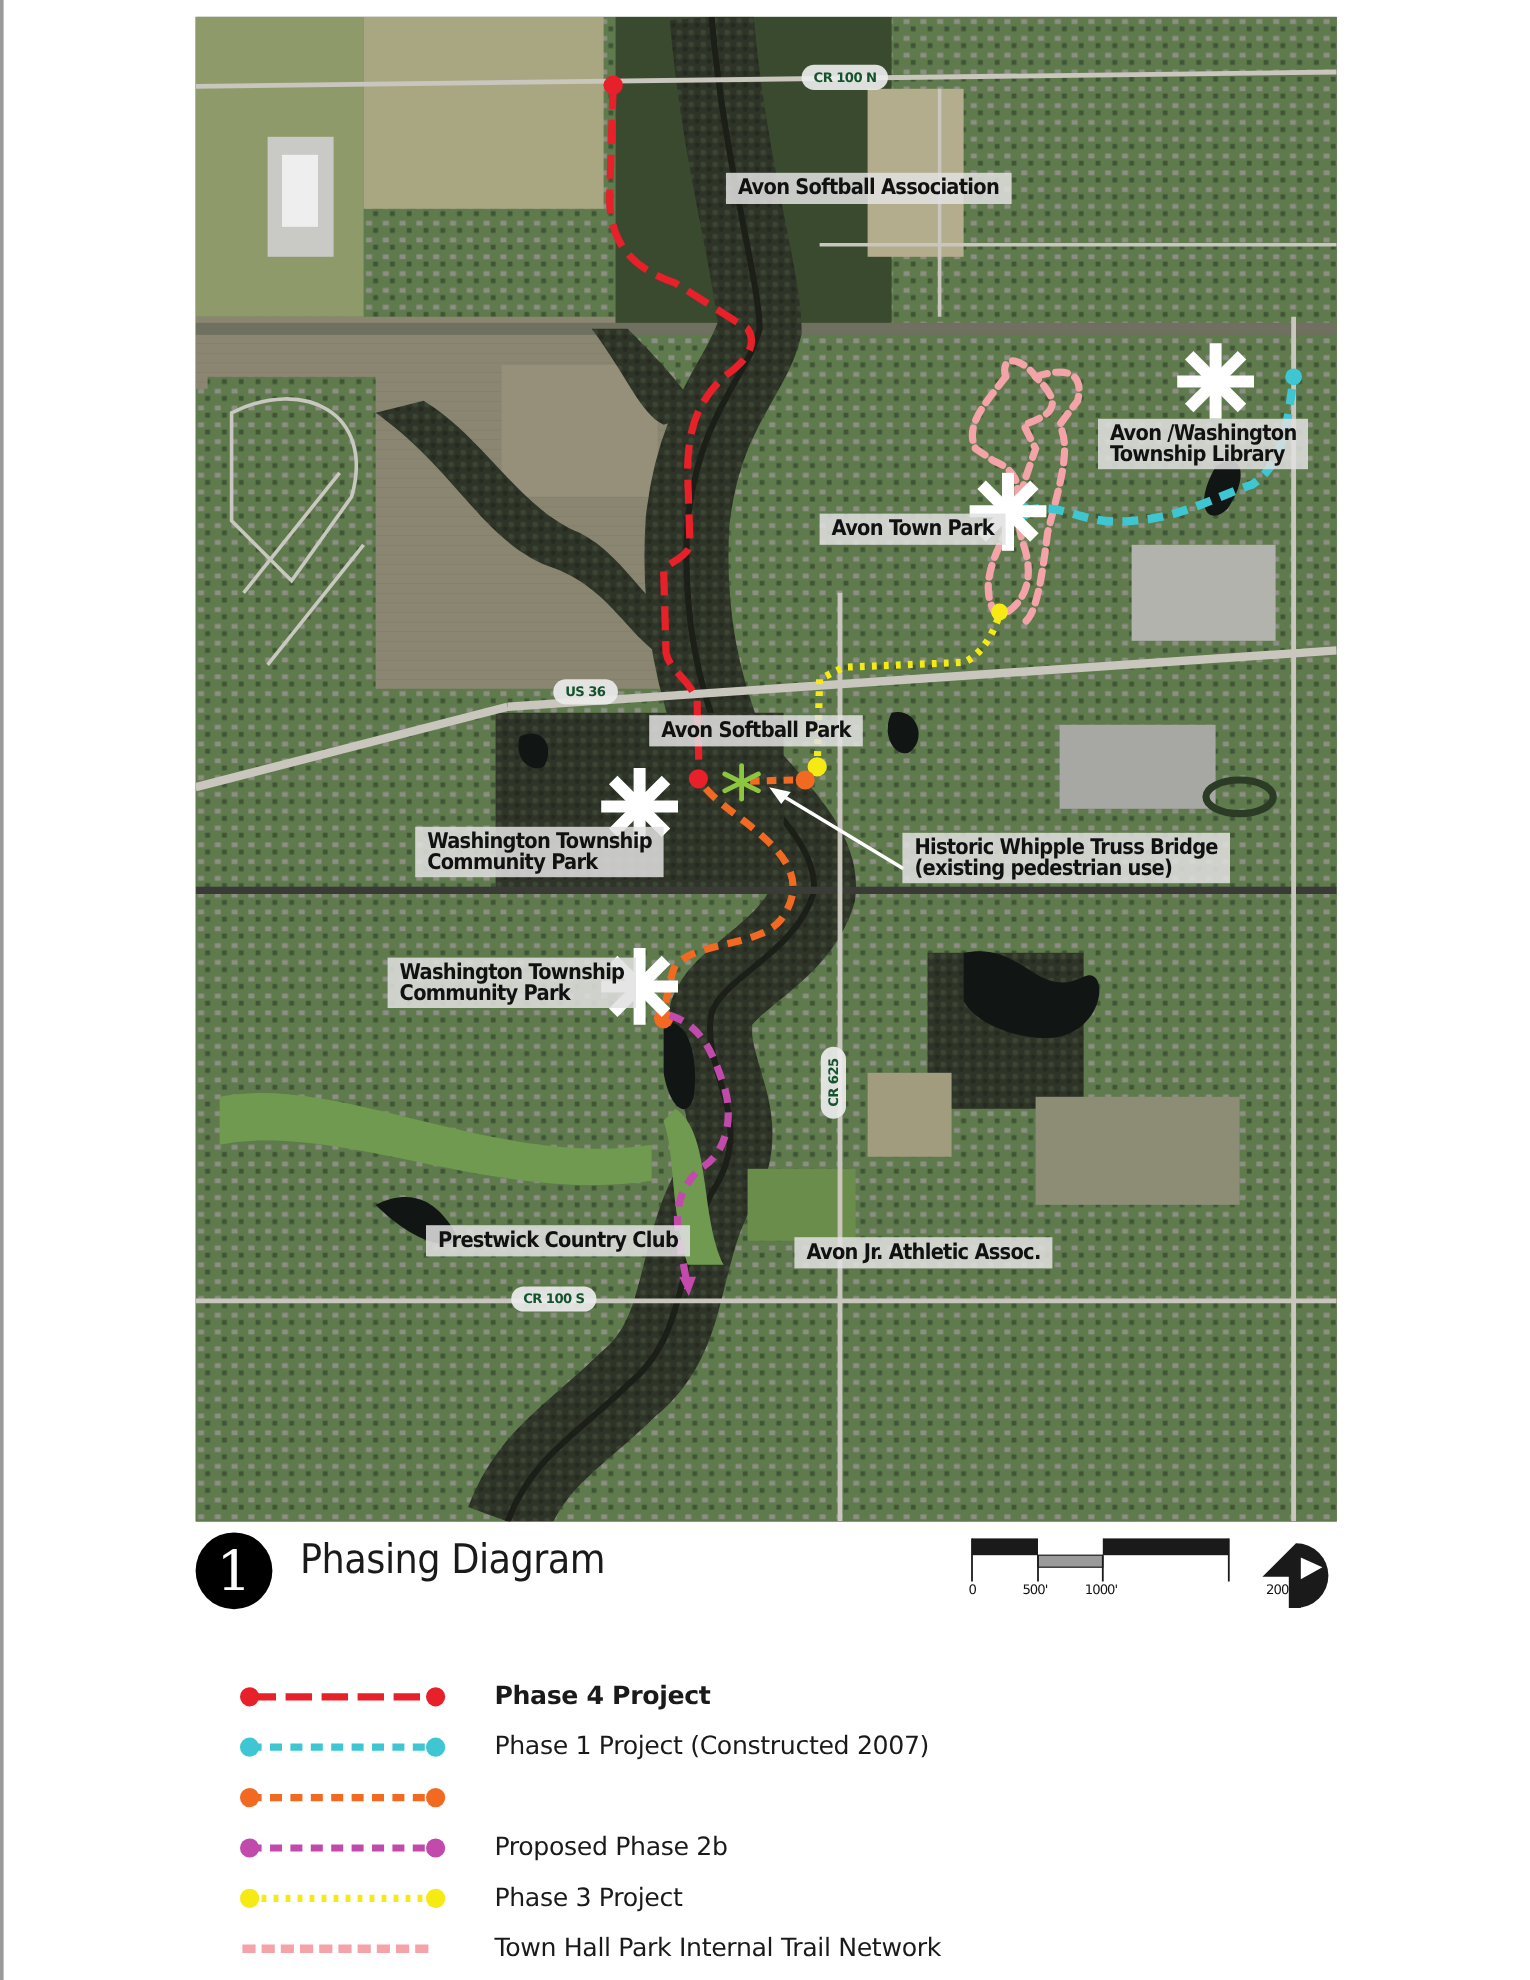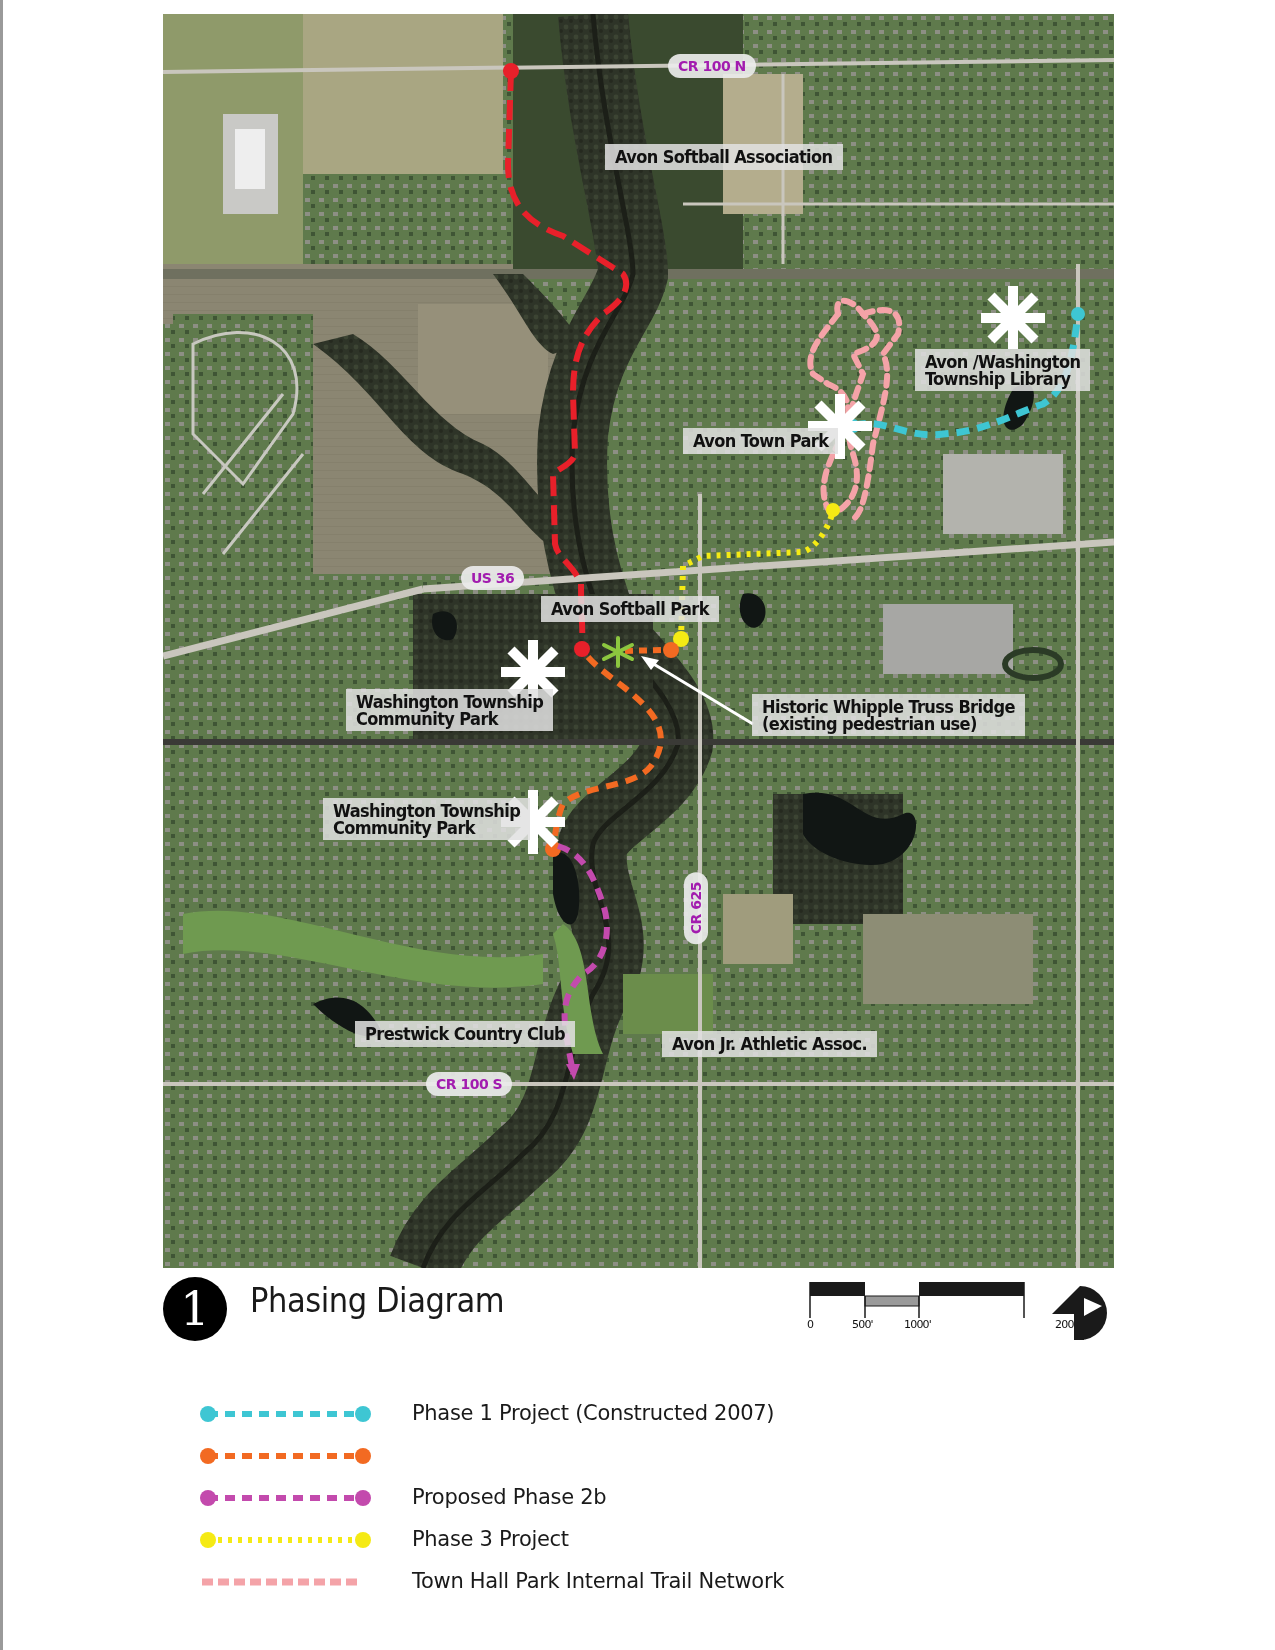--- a/index.html
+++ b/index.html
@@ -9,22 +9,22 @@
   }
   .left-rule { position: absolute; left: 0; top: 0; width: 3px; height: 1650px; background: #9a9a9a; }
   .map { position: absolute; left: 163px; top: 14px; width: 951px; height: 1254px; overflow: hidden; background: #4a5a3c; }
   .map svg { display: block; }
   .lbl {
     position: absolute; background: rgba(225,225,225,0.86); color: #111;
     font-family: "DejaVu Sans Condensed", "DejaVu Sans", sans-serif; font-size: 18px; font-weight: bold;
     letter-spacing: -0.6px; line-height: 18px; padding: 4px 10px; white-space: nowrap;
   }
   .road {
-    position: absolute; background: rgba(235,235,235,0.92); color: #a21caf; border-radius: 12px;
-    font-size: 14px; font-weight: bold; letter-spacing: -0.5px; padding: 4px 10px; white-space: nowrap;
+    position: absolute; background: rgba(235,235,235,0.92); color: #14532d; border-radius: 12px;
+    font-size: 11px; font-weight: bold; letter-spacing: -0.5px; padding: 4px 10px; white-space: nowrap;
   }
   .road.vert { writing-mode: vertical-rl; transform: rotate(180deg); padding: 10px 4px; }
   .title-badge { position: absolute; left: 163px; top: 1277px; width: 64px; height: 64px; border-radius: 50%; background: #000; color: #fff;
     font-family: "DejaVu Serif", serif; font-size: 46px; line-height: 64px; text-align: center; }
   .title { position: absolute; left: 250px; top: 1280px; font-size: 34px; color: #1a1a1a; letter-spacing: -0.5px; font-family: "DejaVu Sans", sans-serif; transform: scaleX(0.9); transform-origin: left; }
   .scale { position: absolute; left: 808px; top: 1280px; width: 220px; height: 60px; }
   .scale .tick-label { position: absolute; top: 38px; font-size: 11px; color: #111; letter-spacing: -0.8px; }
   .north { position: absolute; left: 1050px; top: 1284px; width: 58px; height: 58px; }
   .legend { position: absolute; left: 198px; top: 1395px; width: 700px; }
   .legend-row { position: relative; height: 42px; }
@@ -231,20 +231,28 @@
 
 <svg class="north" viewBox="0 0 58 58">
   <path d="M 30 2 A 27 27 0 0 1 30 56 Z" fill="#1a1a1a"></path>
   <path d="M 30 2 L 2 30 L 24 30 L 24 56 L 34 56 L 34 14 Z" fill="#1a1a1a"></path>
   <path d="M 34 14 L 52 22 L 34 32 Z" fill="#ffffff"></path>
 </svg>
 
 <div class="legend">
   <div class="legend-row">
     <svg width="175" height="22">
+      <line x1="10" y1="11" x2="165" y2="11" stroke="#e8202a" stroke-width="6" stroke-dasharray="22 8"></line>
+      <circle cx="10" cy="11" r="8" fill="#e8202a"></circle>
+        <circle cx="165" cy="11" r="8" fill="#e8202a"></circle>
+    </svg>
+    <span class="legend-text bold">Phase 4 Project</span>
+  </div>
+  <div class="legend-row">
+    <svg width="175" height="22">
       <line x1="10" y1="11" x2="165" y2="11" stroke="#3ec6d3" stroke-width="6" stroke-dasharray="10 7"></line>
       <circle cx="10" cy="11" r="8" fill="#3ec6d3"></circle>
         <circle cx="165" cy="11" r="8" fill="#3ec6d3"></circle>
     </svg>
     <span class="legend-text">Phase 1 Project (Constructed 2007)</span>
   </div>
   <div class="legend-row">
     <svg width="175" height="22">
       <line x1="10" y1="11" x2="165" y2="11" stroke="#f26a22" stroke-width="6" stroke-dasharray="10 7"></line>
       <circle cx="10" cy="11" r="8" fill="#f26a22"></circle>

